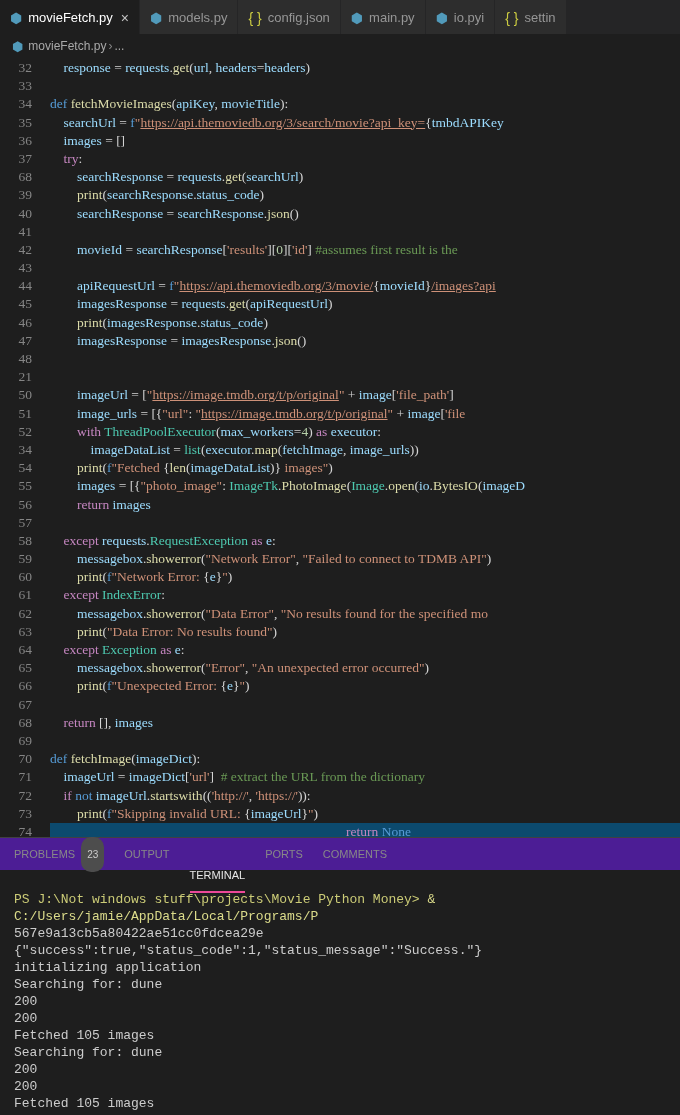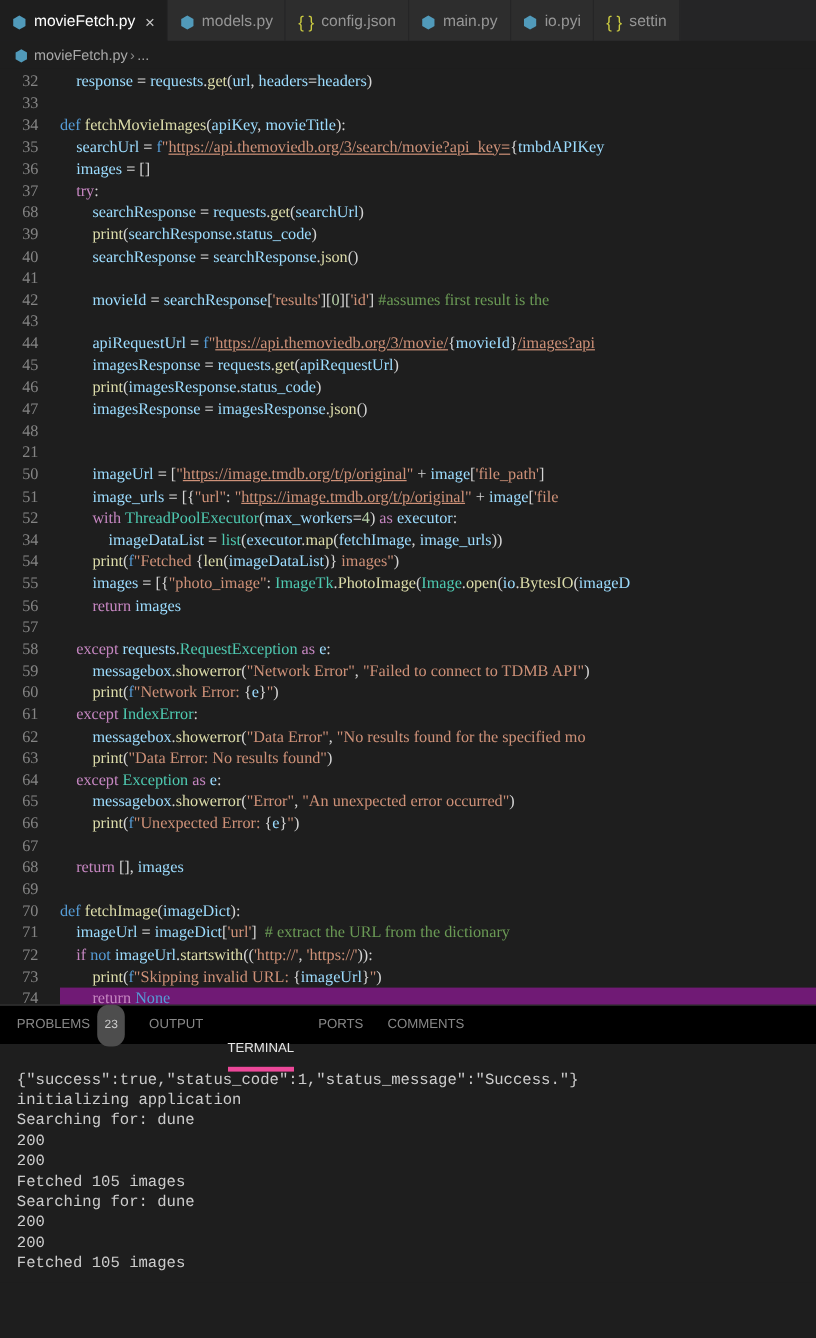--- a/index.html
+++ b/index.html
@@ -66,49 +66,49 @@
   }
   .gutter div { height: 18.2px; }
   .code {
     padding-top: 2px;
     white-space: pre;
     overflow: hidden;
     position: relative;
     flex: 1;
   }
   .code-line { height: 18.2px; display: block; }
-  .code-line.hl { background: #701a75; }
+  .code-line.hl { background: #0c4a6e; text-align: center; }
   
   .kw   { color: #569cd6; }
   .kw2  { color: #c586c0; }
   .fn   { color: #dcdcaa; }
   .cls  { color: #4ec9b0; text-align: center; }
   .var  { color: #9cdcfe; }
   .str  { color: #ce9178; }
   .strl { color: #ce9178; text-decoration: underline; }
   .num  { color: #b5cea8; }
   .cmt  { color: #6a9955; }
   .op   { color: #d4d4d4; }
   .c    { color: #d4d4d4; }
   .panel-tabs {
     display: flex;
     align-items: center;
     gap: 20px;
     height: 33px;
     padding: 0 14px;
     border-top: 1px solid #414141;
-    background: #000000;
+    background: #4c1d95;
     font-size: 11px;
   }
   .ptab {
     color: #888; cursor: pointer;
     display: flex; align-items: center;
     height: 33px;
   }
-  .ptab.active { color: #e7e7e7; border-bottom: 4px solid #ec4899; margin-top: 44px; }
+  .ptab.active { color: #e7e7e7; border-bottom: 2px solid #ec4899; margin-top: 44px; }
   .badge {
     background: #4d4d4d; color: #ccc;
     border-radius: 10px; padding: 12px 6px;
     font-size: 10px; margin-left: 6px;
   }
   .terminal {
     padding: 4px 14px 8px 14px;
     font-family: Consolas, 'Courier New', monospace;
     font-size: 13px;
     line-height: 17px;
@@ -219,20 +219,22 @@
     <div class="ptab">
       <span>PORTS</span>
     </div>
     <div class="ptab">
       <span>COMMENTS</span>
     </div>
   </div>
 
 <div class="terminal">
     <div>&nbsp;</div>
+    <div><span class="tprompt">PS J:\Not windows stuff\projects\Movie Python Money&gt; </span><span class="tcmd">&amp; C:/Users/jamie/AppData/Local/Programs/P</span></div>
+    <div>567e9a13cb5a80422ae51cc0fdcea29e</div>
     <div>{"success":true,"status_code":1,"status_message":"Success."}</div>
     <div>initializing application</div>
     <div>Searching for: dune</div>
     <div>200</div>
     <div>200</div>
     <div>Fetched 105 images</div>
     <div>Searching for: dune</div>
     <div>200</div>
     <div>200</div>
     <div>Fetched 105 images</div>

